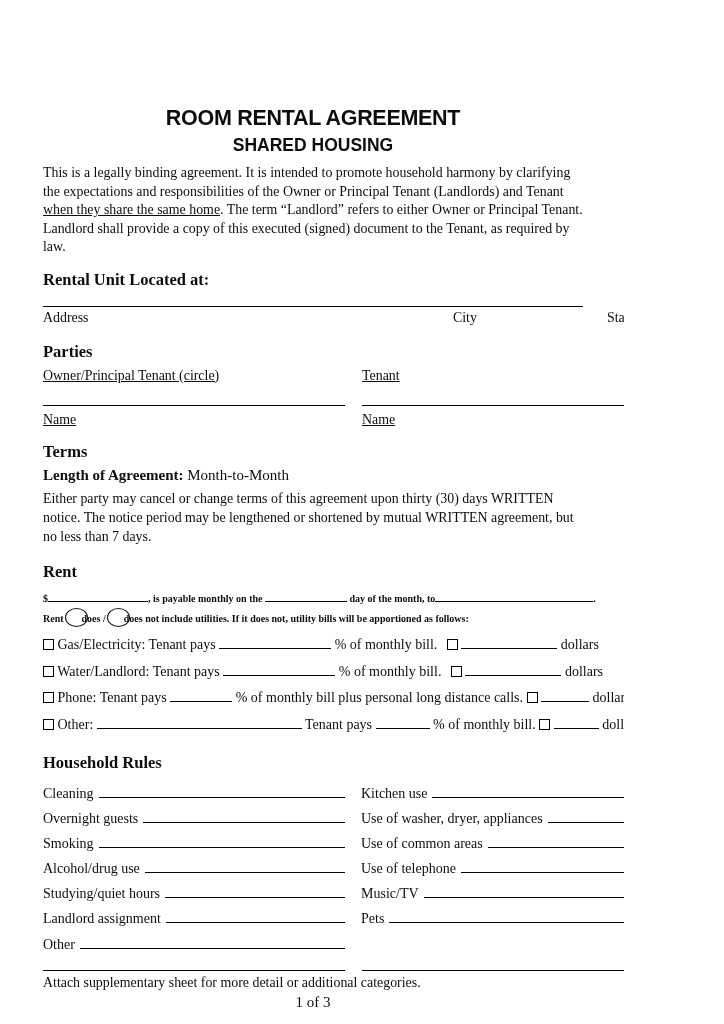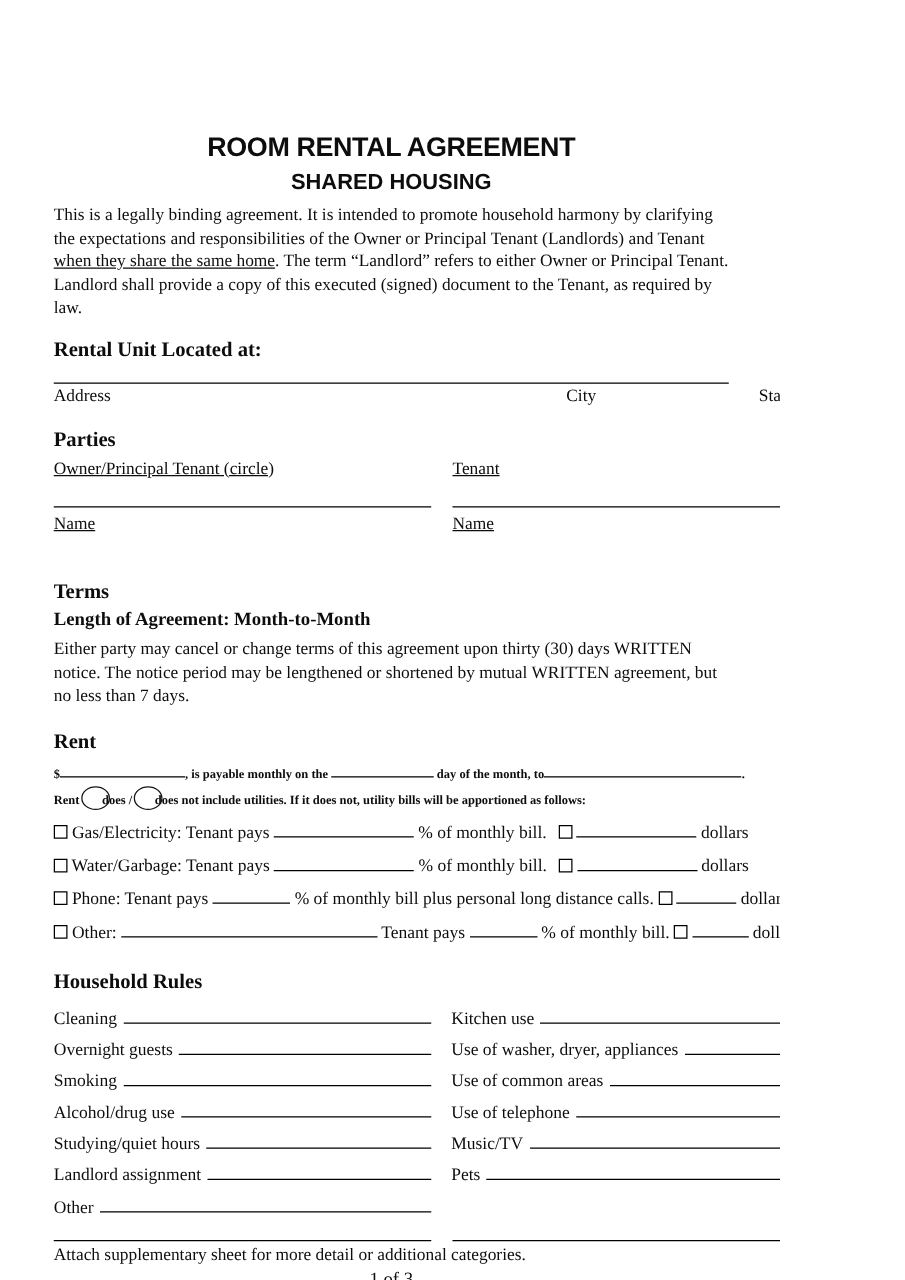--- a/index.html
+++ b/index.html
@@ -26,29 +26,29 @@
     font-weight: bold;
     font-size: 17.5px;
     text-align: center;
     margin-top: 4px;
   }
   .intro { margin-top: 8px; font-size: 13.9px; line-height: 18.5px; }
   .u { text-decoration: underline; }
   h3.sec { font-size: 16.5px; font-weight: bold; }
   .sec-rental { margin-top: 13px; }
   .sec-parties { margin-top: 16px; }
-  .sec-terms { margin-top: 35px; }
+  .sec-terms { margin-top: 14px; }
   .sec-rent { margin-top: 16px; }
   .sec-household { margin-top: 20px; }
   .full-line { border-bottom: 1.9px solid #000; height: 17px; }
   .labels-row { display: grid; grid-template-columns: 410px 154px 1fr; font-size: 13.9px; margin-top: 3px; }
   .two-col { display: grid; grid-template-columns: 302px 321px; column-gap: 17px; }
   .col-label { font-size: 13.9px; margin-top: 6px; text-decoration: underline; }
   .fill-line { border-bottom: 1.7px solid #000; height: 22px; }
-  .length-line { font-size: 15px; margin-top: 5px; font-weight: bold; }
+  .length-line { font-size: 15px; margin-top: 5px; }
   .notice { font-size: 13.9px; line-height: 19px; margin-top: 5px; }
   .rent-line { font-size: 10px; line-height: 16px; margin-top: 9px; white-space: nowrap; font-weight: bold; }
   .rent-line.second { margin-top: 1px; }
   .blank { display: inline-block; border-bottom: 1.4px solid #000; height: 10px; }
   .b100 { width: 100px; } .b82 { width: 82px; } .b158 { width: 158px; }
   .b112 { width: 112px; } .b96 { width: 96px; }
   .b62 { width: 62px; } .b48 { width: 48px; }
   .b205 { width: 205px; } .b54 { width: 54px; } .b45 { width: 45px; }
   .cb { display: inline-block; width: 11px; height: 11px; border: 1.5px solid #000; vertical-align: -1px; background: #fff; }
   .cbgap { margin-left: 6px; }
@@ -116,21 +116,21 @@
     <span>Gas/Electricity: Tenant pays</span>
     <span class="blank b112"></span>
     <span>% of monthly bill.</span>
     <span class="cb cbgap"></span>
     <span class="blank b96"></span>
     <span>dollars</span>
   </div>
 
   <div class="util-row">
     <span class="cb"></span>
-    <span>Water/Garbage: Tenant pays</span>
+    <span>Water/Landlord: Tenant pays</span>
     <span class="blank b112"></span>
     <span>% of monthly bill.</span>
     <span class="cb cbgap"></span>
     <span class="blank b96"></span>
     <span>dollars</span>
   </div>
 
   <div class="util-row">
     <span class="cb"></span>
     <span>Phone: Tenant pays</span>

